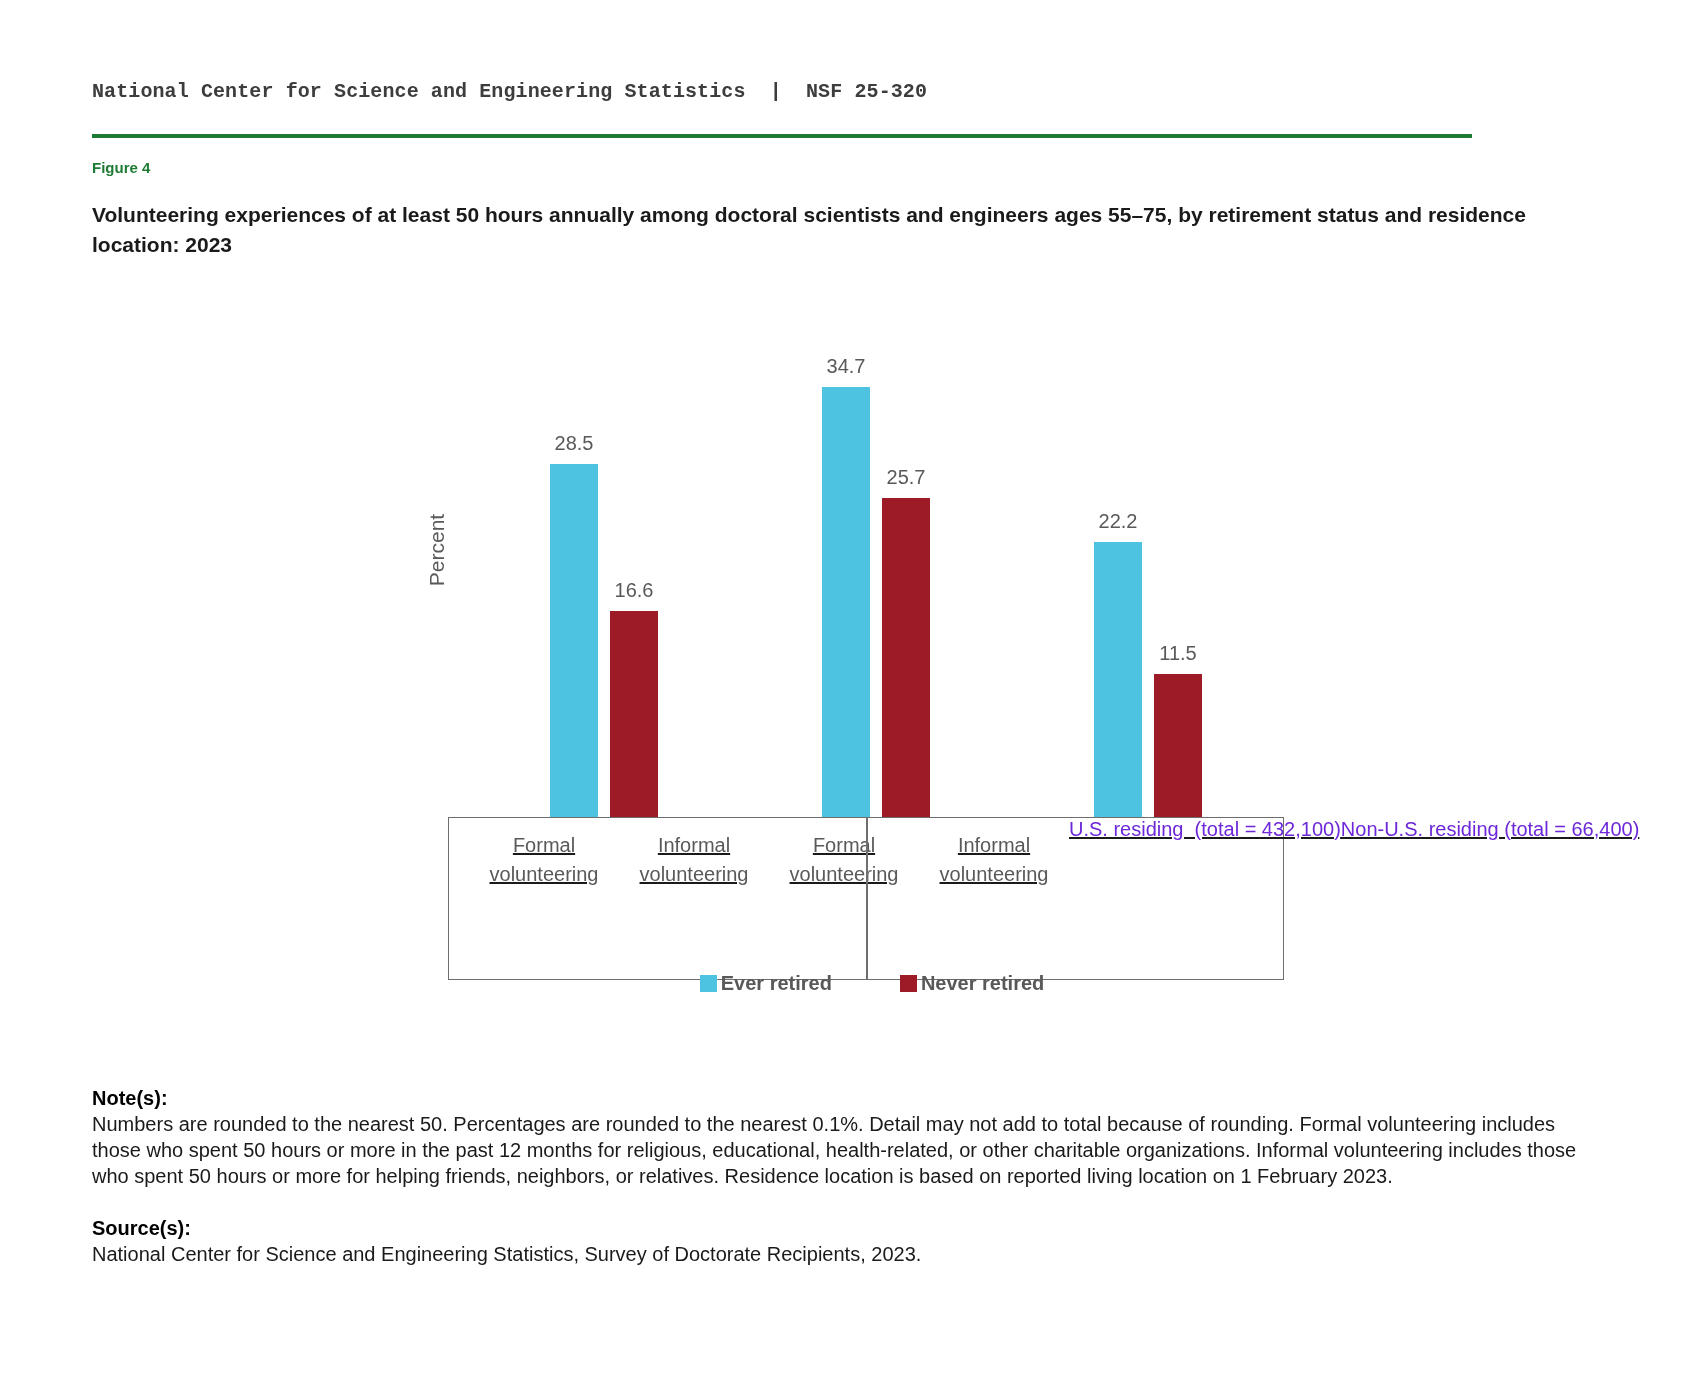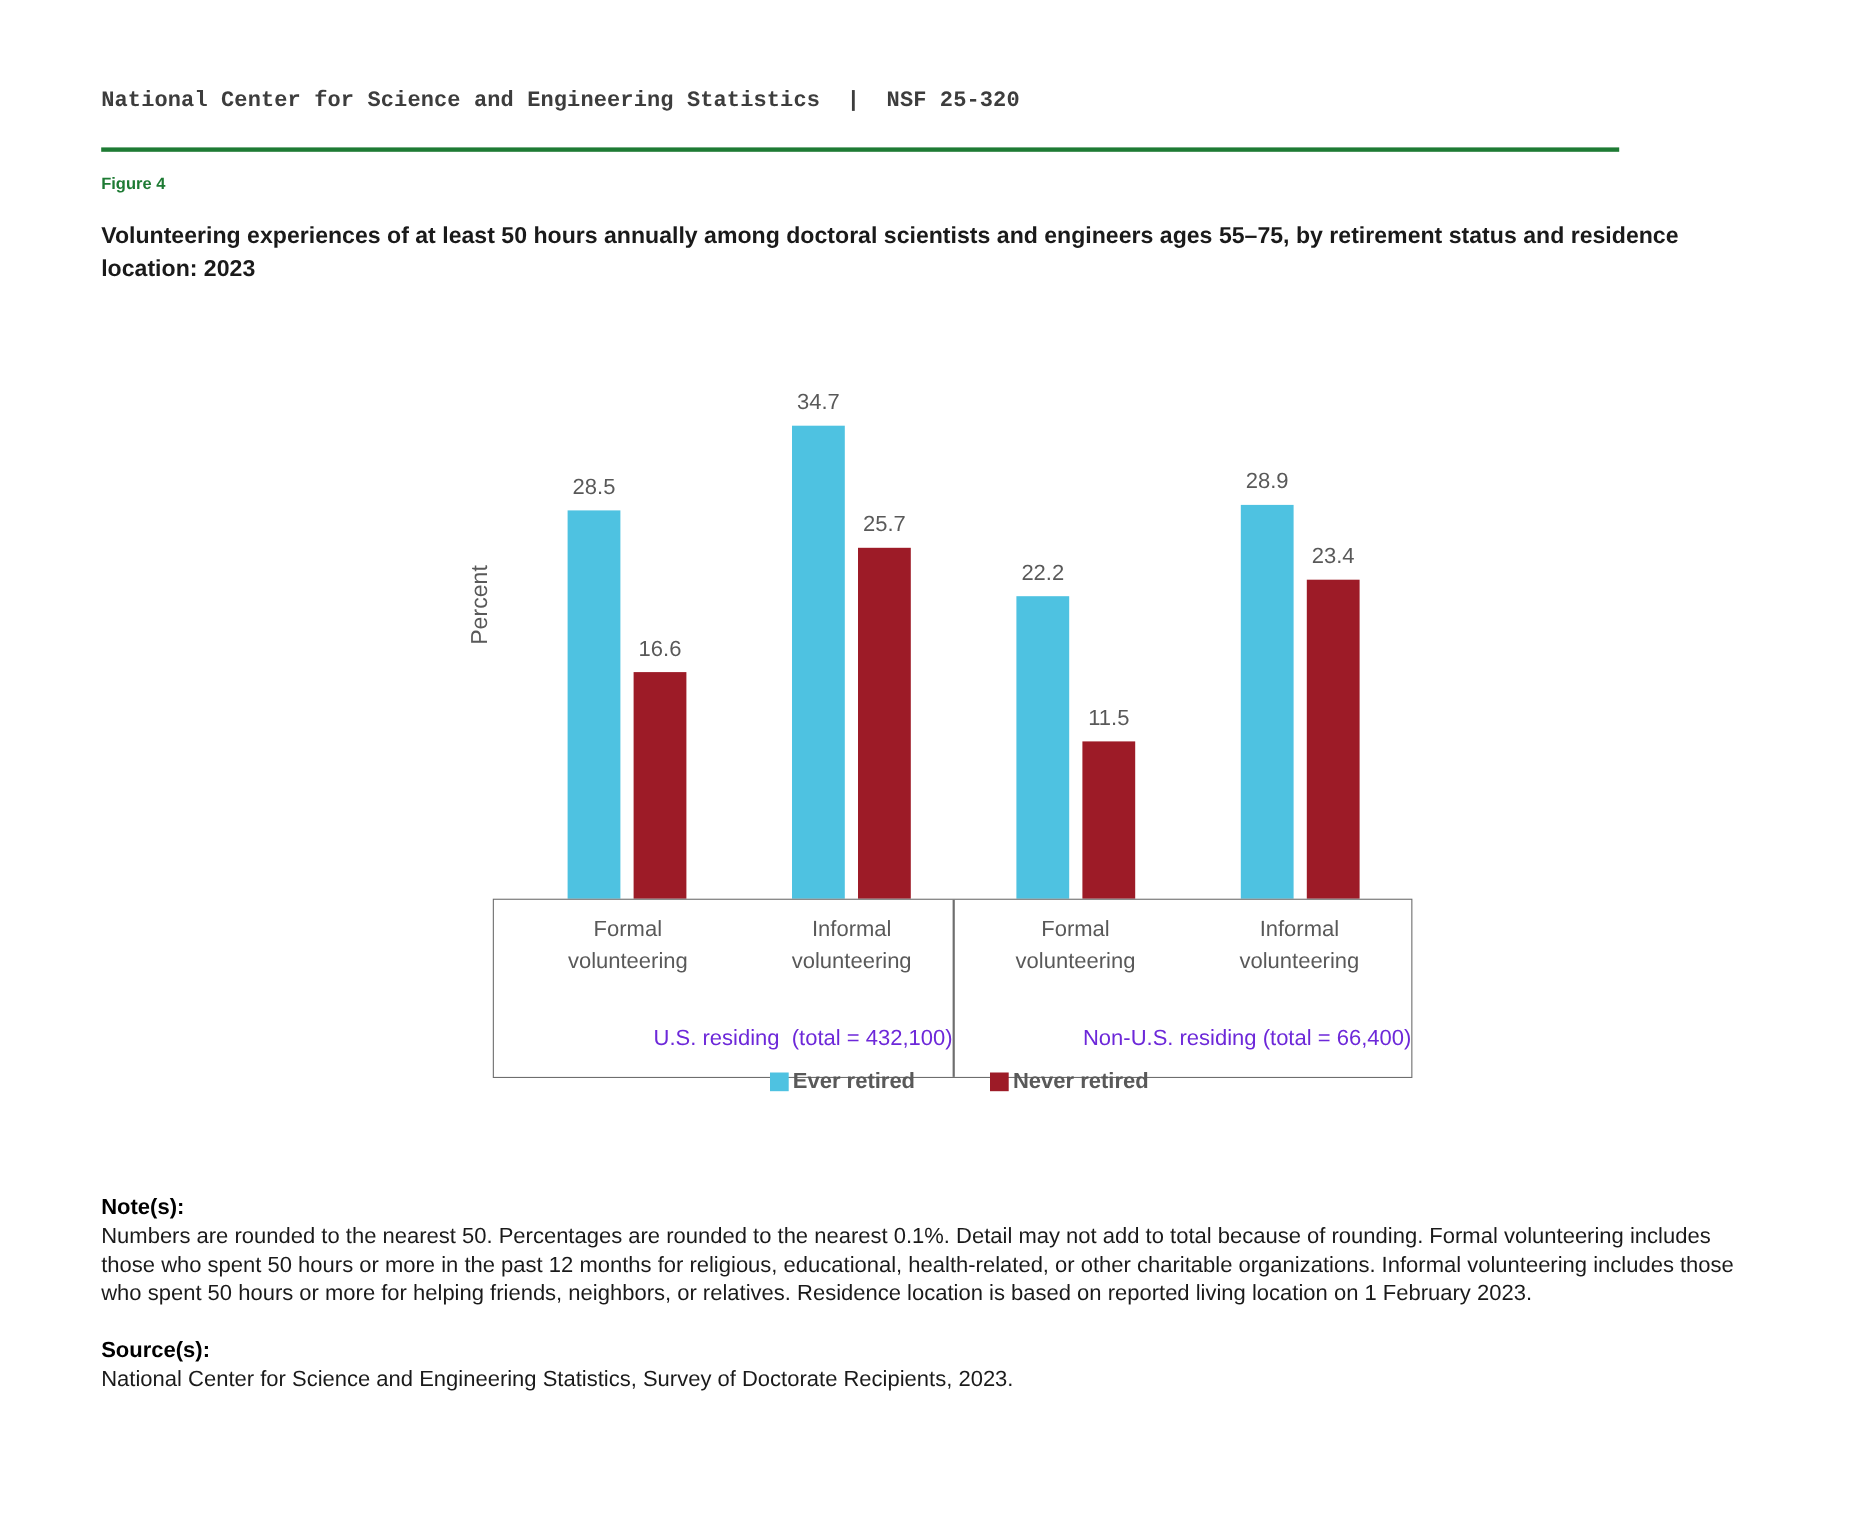--- a/index.html
+++ b/index.html
@@ -41,21 +41,21 @@
     display:flex;flex-direction:column;align-items:center;justify-content:flex-end;
     height:100%;
   }
   .bar-value{
     font-size:20px;color:#595959;margin-bottom:9px;white-space:nowrap;
   }
   .bar{width:48px;}
 
   .axis-box{
     left:448px;top:817px;width:836px;height:163px;box-sizing:border-box;
-    border:1.5px solid #6e6e6e;display:flex;flex-direction:column;
+    border:1.5px solid #6e6e6e;display:flex;flex-direction:row;text-decoration:underline;
   }
   .cat-row{
     flex:1;display:flex;padding-left:20px;padding-top:13px;box-sizing:border-box;
   }
   .cat-cell{
     flex:1;display:flex;justify-content:center;align-items:flex-start;
     text-align:center;font-size:20px;line-height:29px;color:#595959;
   }
   .cat-cell span{display:inline-block;width:150px;}
   .section-row{
@@ -116,30 +116,20 @@
     <div class="bar-group">
       <div class="bar-unit">
         <div class="bar-value">22.2</div>
         <div class="bar" style="height: 275.28px; background: rgb(78, 194, 225);"></div>
       </div>
       <div class="bar-unit">
         <div class="bar-value">11.5</div>
         <div class="bar" style="height: 142.6px; background: rgb(157, 27, 39);"></div>
       </div>
     </div>
-    <div class="bar-group">
-      <div class="bar-unit">
-        <div class="bar-value">28.9</div>
-        <div class="bar" style="height: 358.36px; background: rgb(78, 194, 225);"></div>
-      </div>
-      <div class="bar-unit">
-        <div class="bar-value">23.4</div>
-        <div class="bar" style="height: 290.16px; background: rgb(157, 27, 39);"></div>
-      </div>
-    </div>
   </div>
 
 <div class="abs axis-box">
   <div class="axis-divider"></div>
   <div class="cat-row">
     <div class="cat-cell">
         <span>Formal volunteering</span>
       </div>
     <div class="cat-cell">
         <span>Informal volunteering</span>

